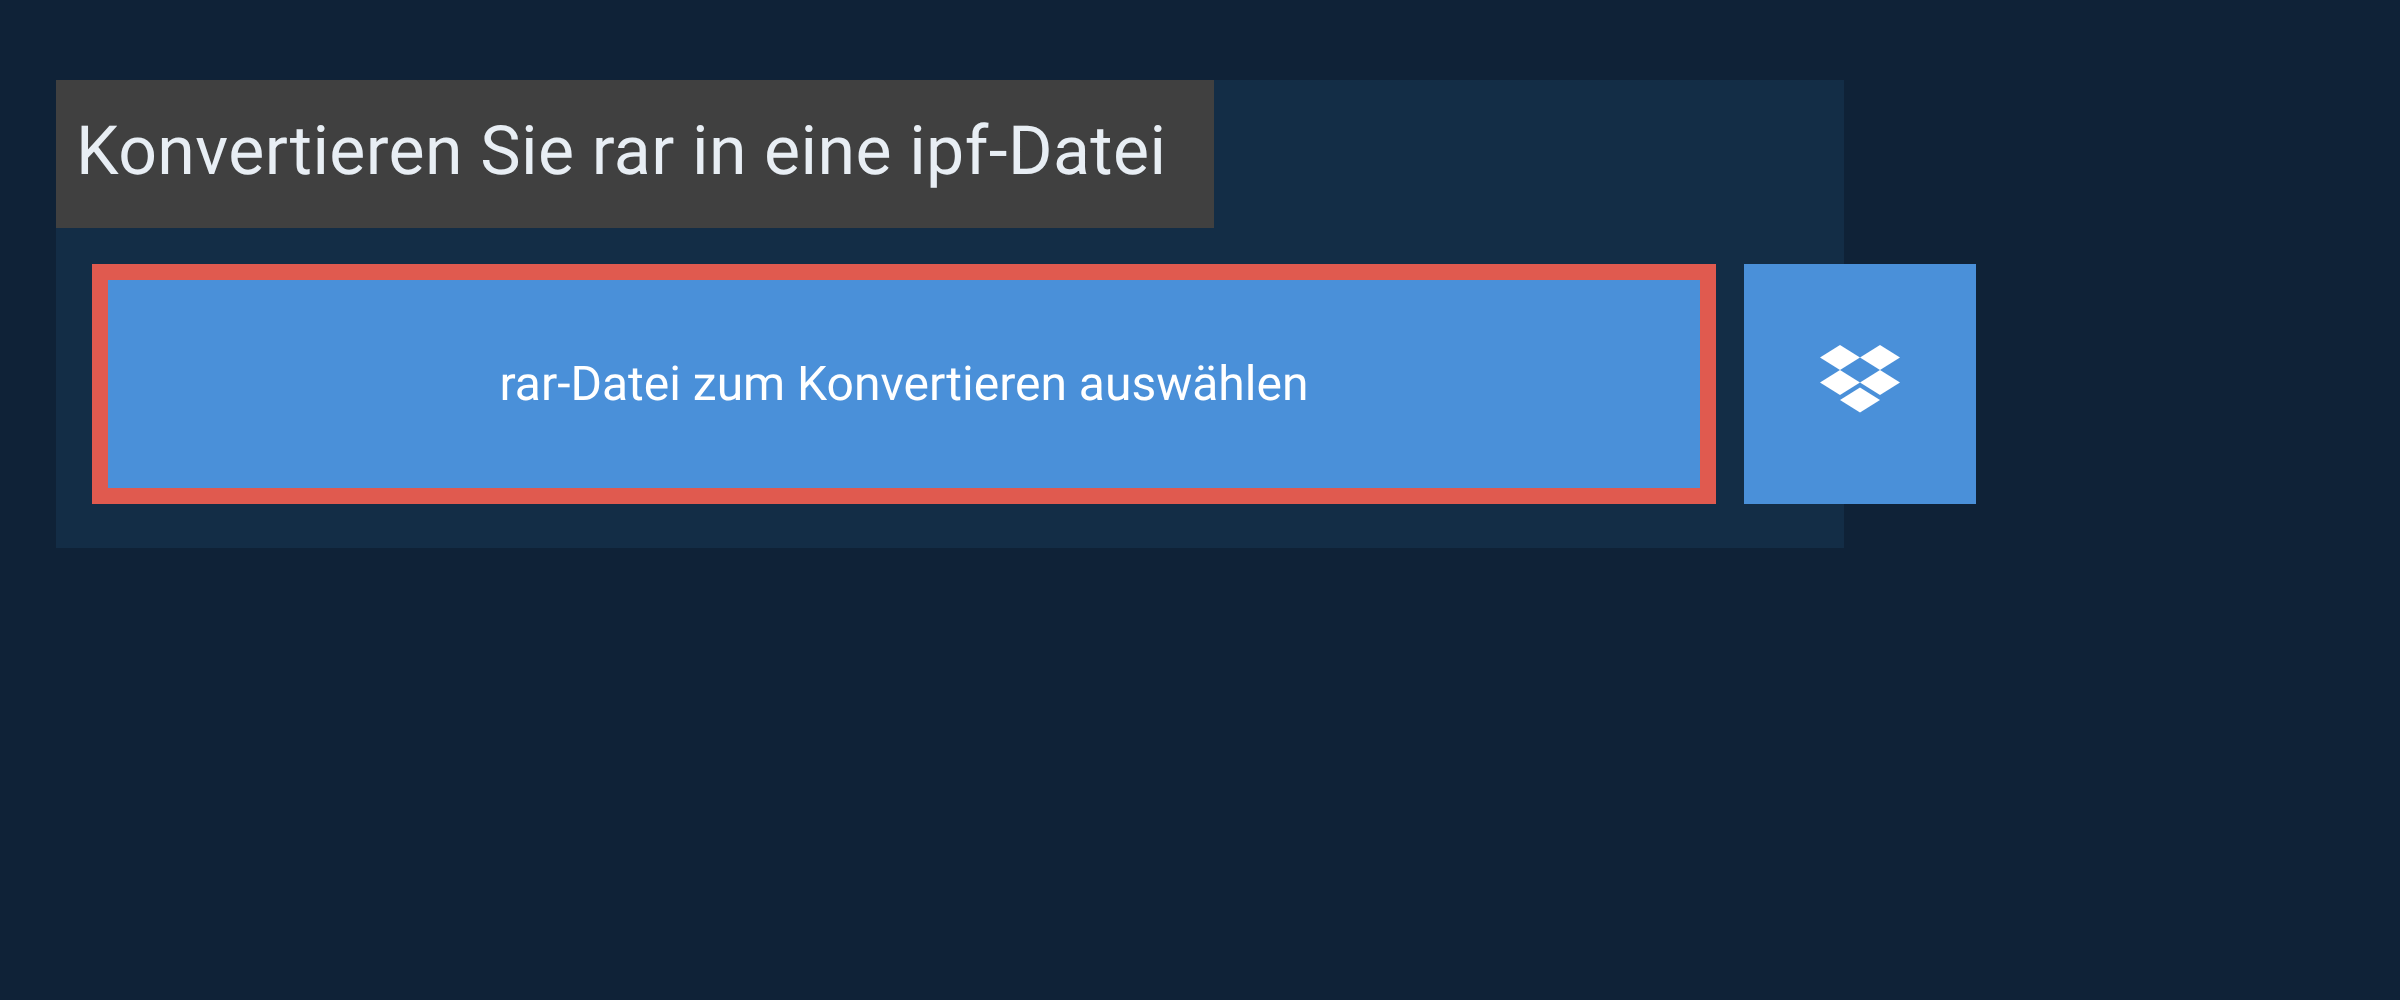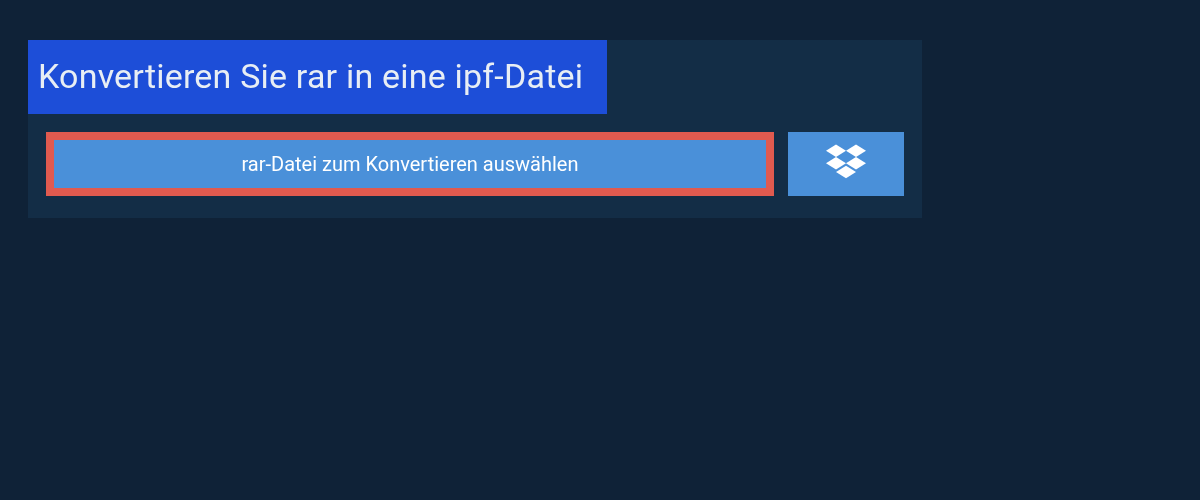--- a/index.html
+++ b/index.html
@@ -16,45 +16,45 @@
     }
     .panel {
       position: absolute;
       left: 28px;
       top: 40px;
       width: 894px;
       background-color: #132d46;
     }
     .heading-wrap {
       display: inline-block;
-      background-color: #1d4ed8;
+      background-color: #404040;
       padding: 16px 24px 18px 10px;
     }
     .heading {
       color: #e8eef4;
       font-size: 34px;
       font-weight: 400;
       letter-spacing: 0.2px;
     }
     .button-row {
       display: flex;
       padding: 18px 18px 22px 18px;
       gap: 14px;
       align-items: stretch;
     }
     .select-file-button {
       flex: 0 0 auto;
-      width: 728px;
+      width: 812px;
       background-color: #4a90d9;
       border: 8px solid #e05a4f;
       color: #ffffff;
-      font-size: 20px;
+      font-size: 24px;
       font-weight: 400;
       text-align: center;
-      padding: 12px 20px;
+      padding: 38px 20px;
       cursor: pointer;
       display: flex;
       align-items: center;
       justify-content: center;
     }
     .dropbox-button {
       flex: 0 0 auto;
       width: 116px;
       background-color: #4a90d9;
       display: flex;

